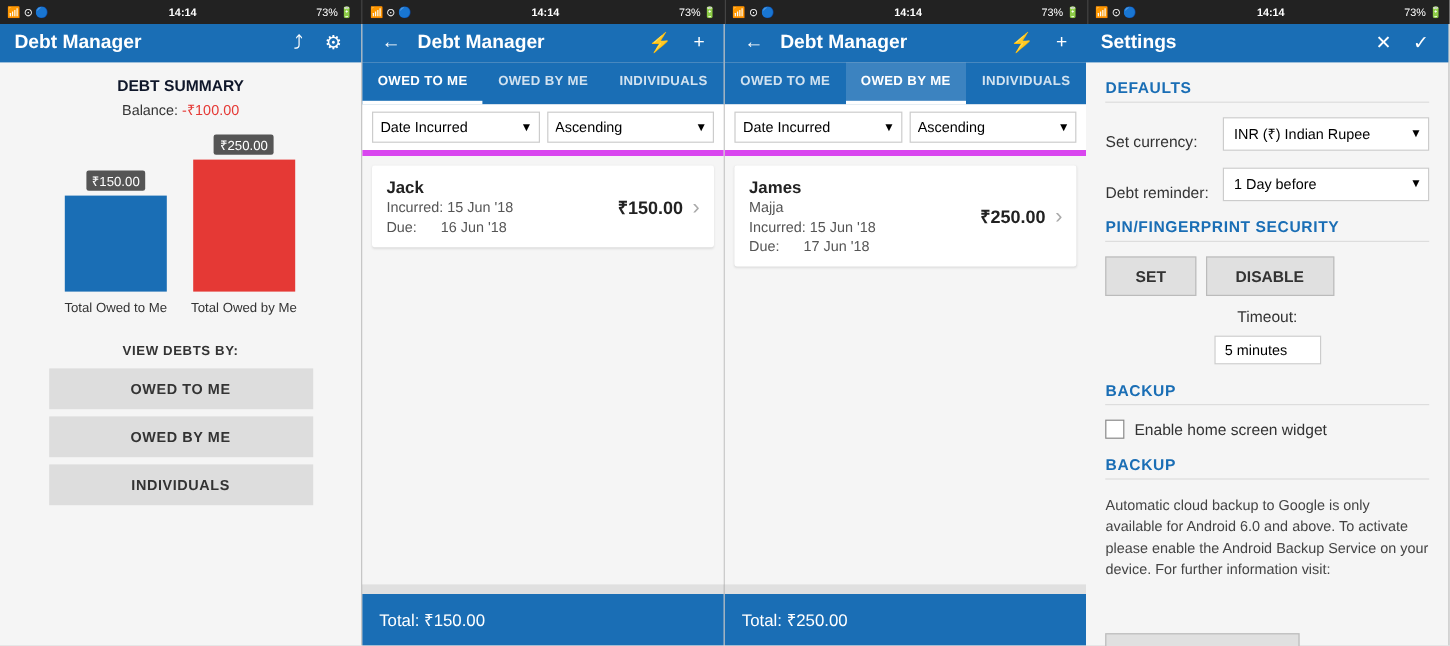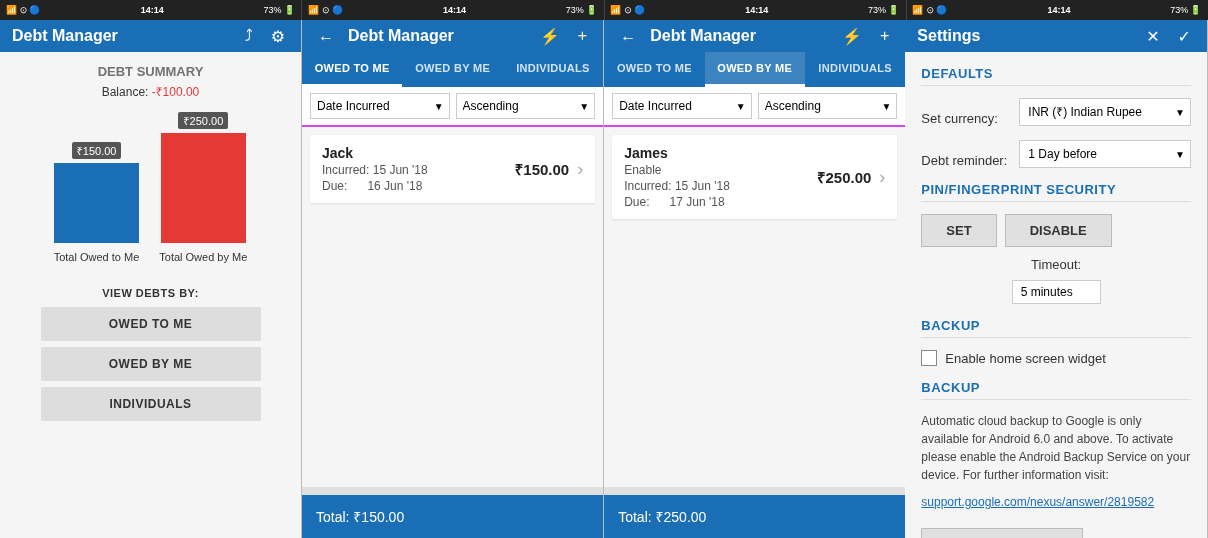--- a/index.html
+++ b/index.html
@@ -48,21 +48,21 @@
       flex: 1;
       display: flex;
       flex-direction: column;
       align-items: center;
       padding: 12px 10px;
       overflow-y: auto;
     }
     .debt-summary-title {
       font-size: 13px;
       font-weight: bold;
-      color: #737373;
+      color: #0f172a;
       margin-bottom: 4px;
     }
     .balance-line {
       font-size: 12px;
       color: #333;
       margin-bottom: 12px;
     }
     .balance-neg { color: #e53935; }
 
     .chart-area {
@@ -137,21 +137,21 @@
       color: #fff;
       border-bottom: 3px solid #fff;
     }
 
     .sort-row {
       display: flex;
       align-items: center;
       background: #fff;
       padding: 6px 8px;
       gap: 6px;
-      border-bottom: 2px solid #d946ef;
+      border-bottom: 5px solid #d946ef;
     }
     .sort-select-wrapper {
       flex: 1;
       position: relative;
       display: flex;
       align-items: center;
     }
     .sort-select-wrapper select {
       width: 100%;
       padding: 5px 20px 5px 6px;
@@ -474,21 +474,21 @@
             <option>Ascending</option>
             <option>Descending</option>
           </select>
           <span class="sort-chevron">▼</span>
         </div>
       </div>
       <div class="debt-list">
         <div class="debt-card">
           <div class="debt-card-info">
             <div class="debt-name">James</div>
-            <div class="debt-sub">Enable</div>
+            <div class="debt-sub">Majja</div>
             <div class="debt-sub">
               <span>Incurred:</span>
               <span>15 Jun '18</span>
             </div>
             <div class="debt-sub">
               <span>Due:</span>
               &nbsp;&nbsp;&nbsp;&nbsp;
               <span>17 Jun '18</span>
             </div>
           </div>
@@ -557,20 +557,19 @@
       
       <div class="section-header">BACKUP</div>
       <div class="widget-row">
         <div class="widget-checkbox"></div>
         <span class="widget-label">Enable home screen widget</span>
       </div>
 
       
       <div class="section-header">BACKUP</div>
       <p class="backup-text">Automatic cloud backup to Google is only available for Android 6.0 and above. To activate please enable the Android Backup Service on your device. For further information visit:</p>
-      <a class="backup-link" href="#">support.google.com/nexus/answer/2819582</a>
       <br><br>
       <button class="export-btn">EXPORT DATABASE</button>
 
     </div>
   </div>
 
 </div>
 
 </body></html>

